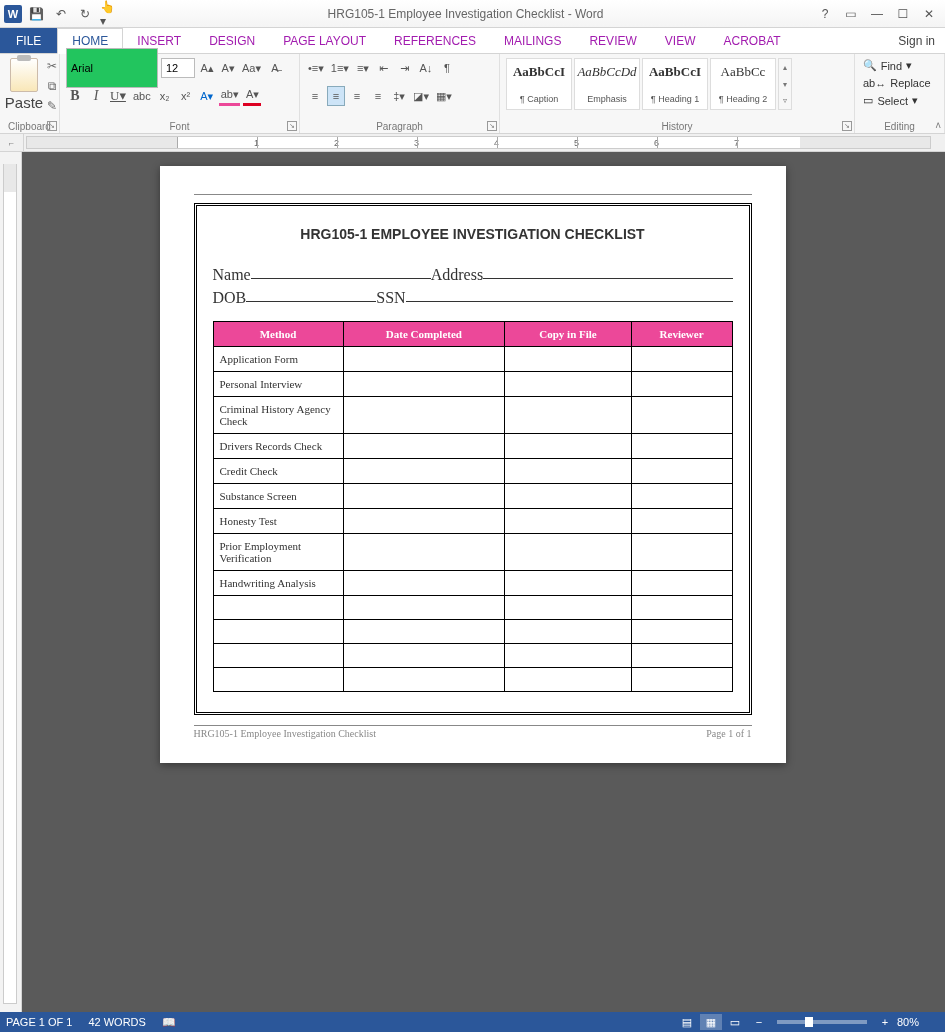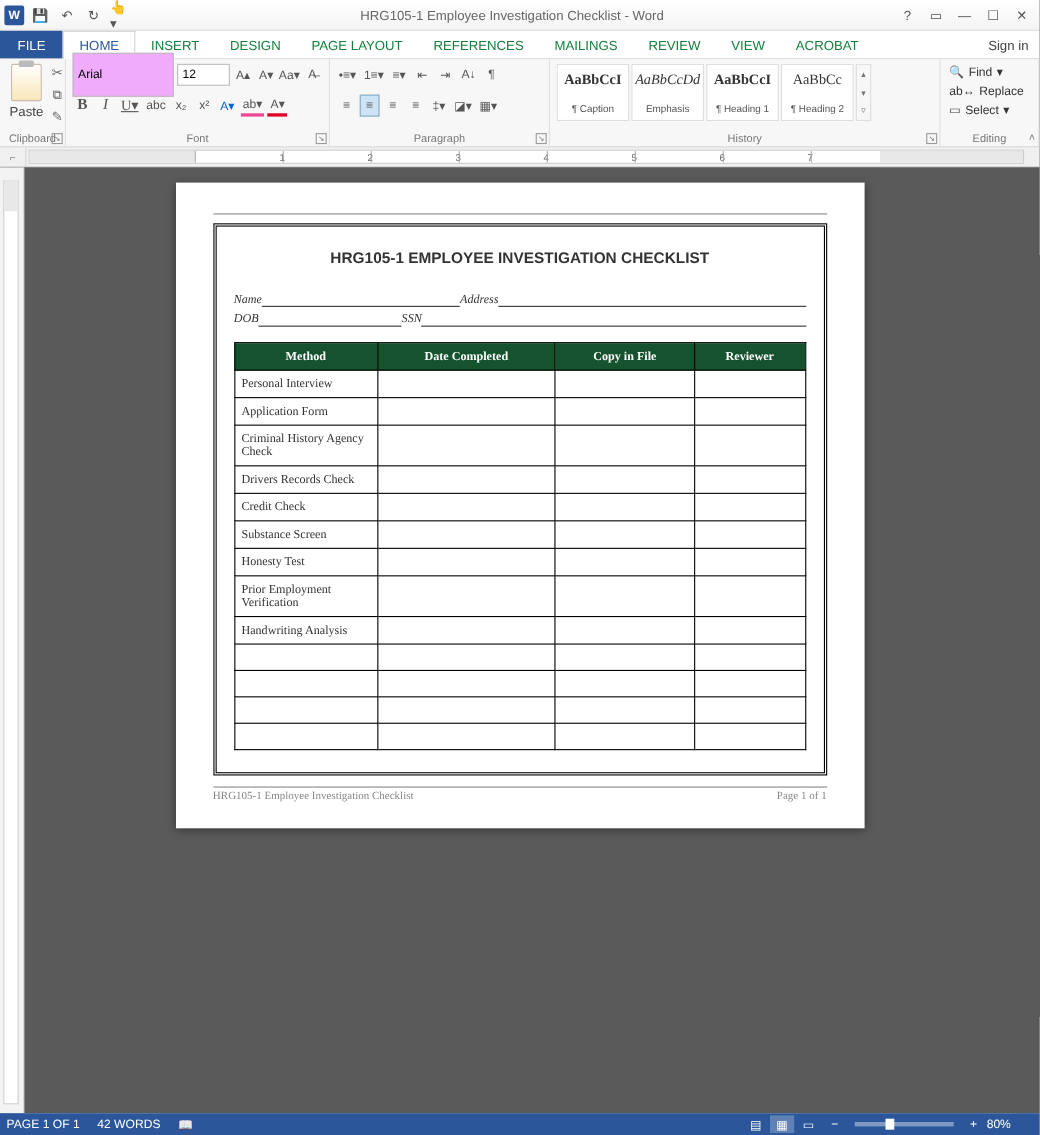--- a/index.html
+++ b/index.html
@@ -9,43 +9,43 @@
 .titlebar { height: 28px; background: linear-gradient(#fff,#f4f4f4); border-bottom: 1px solid #d4d4d4; display: flex; align-items: center; padding: 0 4px; }
 .titlebar .qat { display: flex; align-items: center; gap: 6px; }
 .word-icon { width: 18px; height: 18px; background: #2b579a; color: #fff; display: flex; align-items: center; justify-content: center; font-weight: bold; font-size: 11px; border-radius: 2px; }
 .qat-btn { width: 18px; height: 18px; display: flex; align-items: center; justify-content: center; color: #555; cursor: pointer; }
 .titlebar .title { flex: 1; text-align: center; color: #666; font-size: 12px; }
 .titlebar .wincontrols { display: flex; gap: 2px; align-items: center; }
 .winbtn { width: 24px; height: 20px; display: flex; align-items: center; justify-content: center; color: #555; cursor: pointer; }
 
 
 .tabs { height: 26px; background: #fff; display: flex; align-items: stretch; border-bottom: 1px solid #d4d4d4; }
-.tab { padding: 0 14px; display: flex; align-items: center; color: #15803d; font-size: 12px; cursor: pointer; }
+.tab { padding: 0 14px; display: flex; align-items: center; color: #a21caf; font-size: 12px; cursor: pointer; }
 .tab.file { background: #2b579a; color: #fff; padding: 0 16px; }
 .tab.active { border: 1px solid #d4d4d4; border-bottom: 1px solid #fff; background: #fff; color: #2b579a; margin-bottom: -1px; }
 .signin { margin-left: auto; padding: 0 10px; display: flex; align-items: center; color: #444; }
 
 
 .ribbon { height: 80px; background: #f7f7f7; border-bottom: 1px solid #d4d4d4; display: flex; position: relative; }
 .group { border-right: 1px solid #e0e0e0; padding: 2px 6px 14px 6px; display: flex; flex-direction: column; position: relative; }
 .group .label { position: absolute; bottom: 1px; left: 0; right: 0; text-align: center; font-size: 10px; color: #777; }
 .group .dialog-launcher { position: absolute; bottom: 2px; right: 2px; width: 10px; height: 10px; border: 1px solid #999; font-size: 7px; display:flex;align-items:center;justify-content:center; color:#777; }
 
 .clipboard-group { width: 60px; }
 .paste-btn { display: flex; flex-direction: column; align-items: center; width: 36px; height: 58px; cursor: pointer; }
 .paste-icon { width: 28px; height: 34px; background: linear-gradient(#fff,#f9e7b8); border: 1px solid #cba; border-radius: 2px; position: relative; margin-top: 2px; }
 .paste-icon::before { content:""; position:absolute; top:-4px; left:6px; width:14px; height:6px; background:#bbb; border-radius:2px; }
-.paste-label { font-size: 12px; color: #444; margin-top: 2px; }
+.paste-label { font-size: 15px; color: #444; margin-top: 2px; }
 .clip-small { display:flex; flex-direction:column; gap:4px; margin-left:38px; margin-top:-56px; }
 .small-ico { width:16px;height:16px;display:flex;align-items:center;justify-content:center;color:#666;font-size:12px; }
 
 .font-group { width: 240px; }
 .font-row { display:flex; align-items:center; gap:3px; height:24px; margin-bottom:4px;}
-.font-name { width:92px; height:20px; border:1px solid #bbb; background:#f0abfc; font-size:11px; padding:19px 4px; }
-.font-size { width:48px; height:20px; border:1px solid #bbb; background:#fff; font-size:11px; padding:1px 4px; }
+.font-name { width:92px; height:20px; border:1px solid #bbb; background:#22c55e; font-size:11px; padding:19px 4px; }
+.font-size { width:34px; height:20px; border:1px solid #bbb; background:#fff; font-size:11px; padding:1px 4px; }
 .rbtn { min-width:18px; height:20px; display:flex; align-items:center; justify-content:center; color:#555; font-size:11px; cursor:pointer; padding:0 2px; }
 .rbtn.bold { font-weight:bold; font-family:"Times New Roman",serif; font-size:14px;}
 .rbtn.italic { font-style:italic; font-family:"Times New Roman",serif; font-size:14px;}
 .rbtn.underline { text-decoration:underline; font-family:"Times New Roman",serif; font-size:13px;}
 .color-swatch-red { border-bottom: 3px solid #d02; }
 .color-swatch-yellow { border-bottom: 3px solid #ec4899; }
 
 .para-group { width: 200px; }
 .styles-group { flex: 1; }
 .style-gallery { display:flex; gap:2px; height:52px; margin-top:2px; overflow:hidden; }
@@ -72,24 +72,24 @@
 
 .docarea { position: absolute; top: 152px; bottom: 20px; left: 0; right: 0; background: #5a5a5a; overflow: auto; }
 .vruler { position:absolute; left:0; top:0; bottom:0; width:22px; background:#f3f3f3; border-right:1px solid #d4d4d4; }
 .vruler-inner { position:absolute; left:3px; top:12px; width:14px; height: 840px; background:#fff; border:1px solid #ccc; }
 .vruler .vmargin { position:absolute; left:4px; width:12px; background:#e8e8e8; }
 .page { position: relative; width: 626px; margin: 14px auto 40px; background: #fff; box-shadow: 0 2px 8px rgba(0,0,0,0.4); padding: 28px 34px 24px; font-family: "Times New Roman", serif; color: #333; }
 .page-header { display:flex; justify-content:space-between; font-size:10px; color:#888; font-family:"Times New Roman",serif; margin-bottom:3px; }
 .page-header-rule { border-top:1px solid #888; margin-bottom:8px; }
 .doc-frame { border: 3px double #000; padding: 14px 16px 20px; }
 .doc-title { text-align:center; font-family: Arial,sans-serif; font-weight:bold; font-size:14px; margin: 6px 0 24px; }
-.form-line { font-size:11px; margin-bottom:5px; display:flex;font-style:italic; }
+.form-line { font-size:16px; margin-bottom:5px; display:flex; }
 .ul { border-bottom:1px solid #333; display:inline-block; height:13px; }
 table.checklist { width:100%; border-collapse:collapse; margin-top:14px; }
-table.checklist th { background:#14532d; color:#fff; font-size:11px; font-weight:bold; padding:6px 4px; border:1px solid #000; }
+table.checklist th { background:#ec4899; color:#fff; font-size:11px; font-weight:bold; padding:6px 4px; border:1px solid #000; }
 table.checklist td { border:1px solid #000; font-size:11px; padding:6px 6px; height:24px; vertical-align:middle; }
 table.checklist td.method { width:130px; }
 .page-footer { display:flex; justify-content:space-between; font-size:10px; color:#888; margin-top:10px; border-top:1px solid #888; padding-top:2px;}
 
 .docarea::-webkit-scrollbar { width:16px; }
 .docarea::-webkit-scrollbar-track { background:#eee; }
 .docarea::-webkit-scrollbar-thumb { background:#bbb; border:1px solid #999; }
 
 
 .statusbar { position:absolute; bottom:0; left:0; right:0; height:20px; background:#2b579a; color:#fff; display:flex; align-items:center; font-size:11px; padding:0 6px; }
@@ -292,27 +292,27 @@
         <thead>
           <tr>
             <th>Method</th>
             <th>Date Completed</th>
             <th>Copy in File</th>
             <th>Reviewer</th>
           </tr>
         </thead>
         <tbody id="tbody">
             <tr>
+              <td class="method">Application Form</td>
+              <td></td>
+              <td></td>
+              <td></td>
+            </tr>
+            <tr>
               <td class="method">Personal Interview</td>
-              <td></td>
-              <td></td>
-              <td></td>
-            </tr>
-            <tr>
-              <td class="method">Application Form</td>
               <td></td>
               <td></td>
               <td></td>
             </tr>
             <tr>
               <td class="method">Criminal History Agency Check</td>
               <td></td>
               <td></td>
               <td></td>
             </tr>

